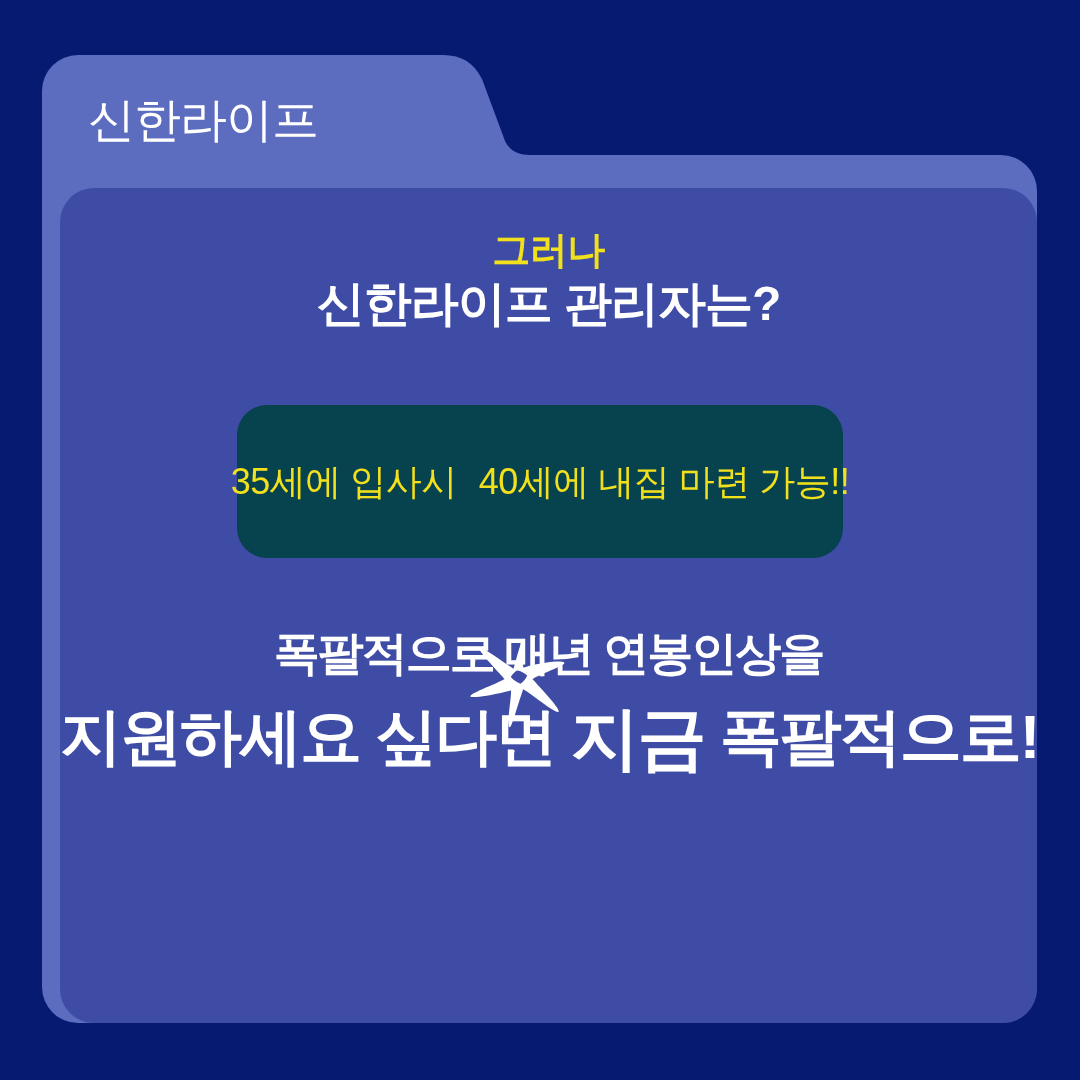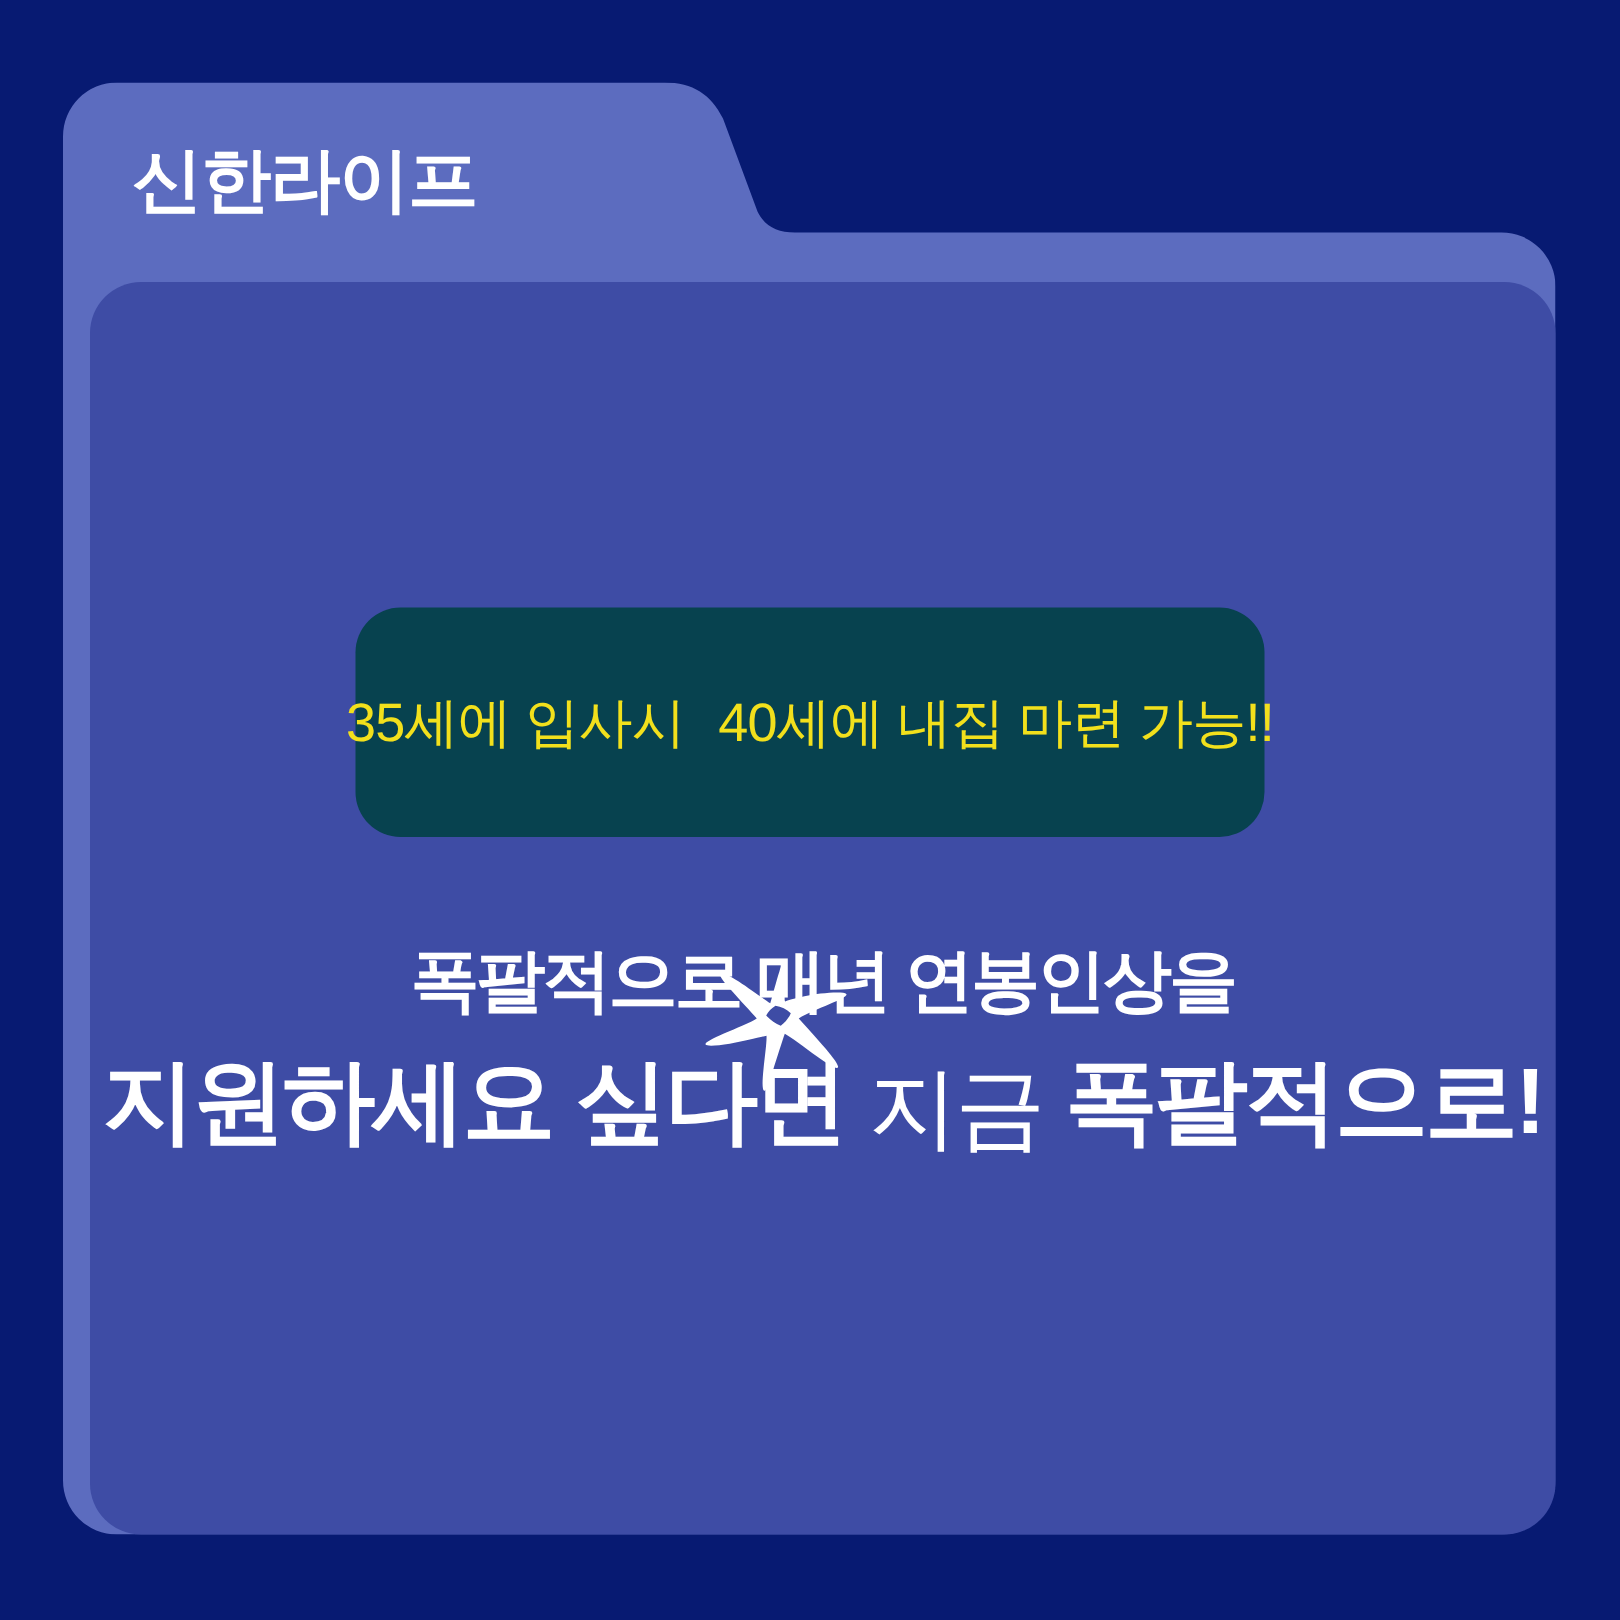--- a/index.html
+++ b/index.html
@@ -30,21 +30,21 @@
     background:#3e4ca5;
     border-radius:34px;
   }
 
   
   #logo {
     position:absolute;
     left:88px; top:96px;
     color:#ffffff;
     font-size:47px;
-    font-weight:bold;
+    font-weight:normal;
     letter-spacing:-1px;
     line-height:1;
     white-space:nowrap;
   }
 
   
   #headline {
     position:absolute;
     left:0; top:40px;
     width:100%;
@@ -109,22 +109,22 @@
     display:block;
     position:relative;
     margin-top:22px;
     font-size:62px;
     font-weight:bold;
     letter-spacing:-2px;
     line-height:1.1;
     white-space:nowrap;
   }
   #cta .cta-emph {
-    font-size:60px;
-    font-weight:normal;
+    font-size:69px;
+    font-weight:bold;
     letter-spacing:-2px;
     vertical-align:-4px;
   }
 
   
   #sparkle {
     position:absolute;
     left:405px; top:-62px;
     width:108px; height:92px;
   }
@@ -148,20 +148,24 @@
              L 36,968
              A 36,36 0 0 1 0,932
              Z" fill="#5c6cbf"></path>
   </svg>
 </div>
 
 <div id="logo">신한라이프</div>
 
 <div id="card">
 
+  <div id="headline">
+    <span class="eyebrow">그러나</span>
+    <span class="title">신한라이프 관리자는?</span>
+  </div>
 
   <div id="highlight-box">
     <span class="hl-line">35세에 입사시</span>
     <span class="hl-line">40세에 내집 마련 가능!!</span>
   </div>
 
   <div id="cta">
     <span class="cta-line1">폭팔적으로 매년 연봉인상을</span>
     <span class="cta-line2">
       <span>지원하세요 싶다면 </span><span class="cta-emph">지금</span><span> 폭팔적으로!</span>

